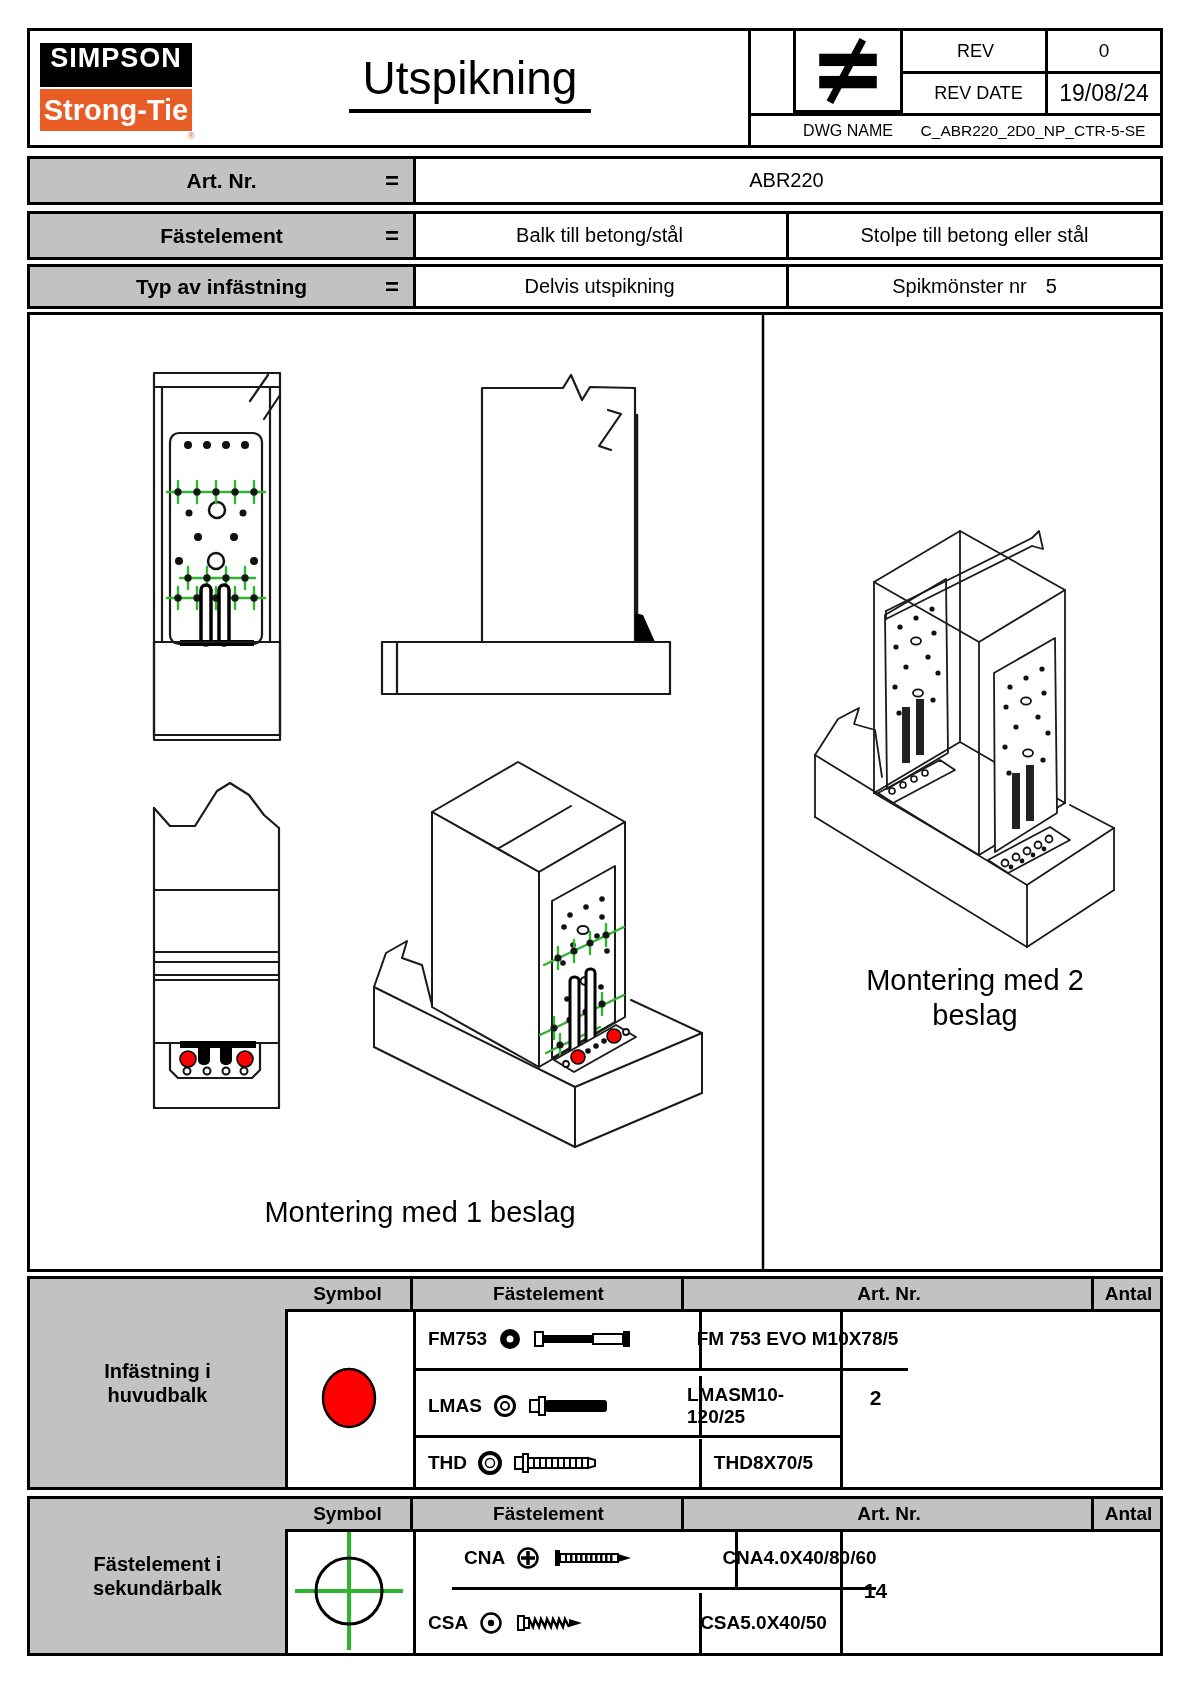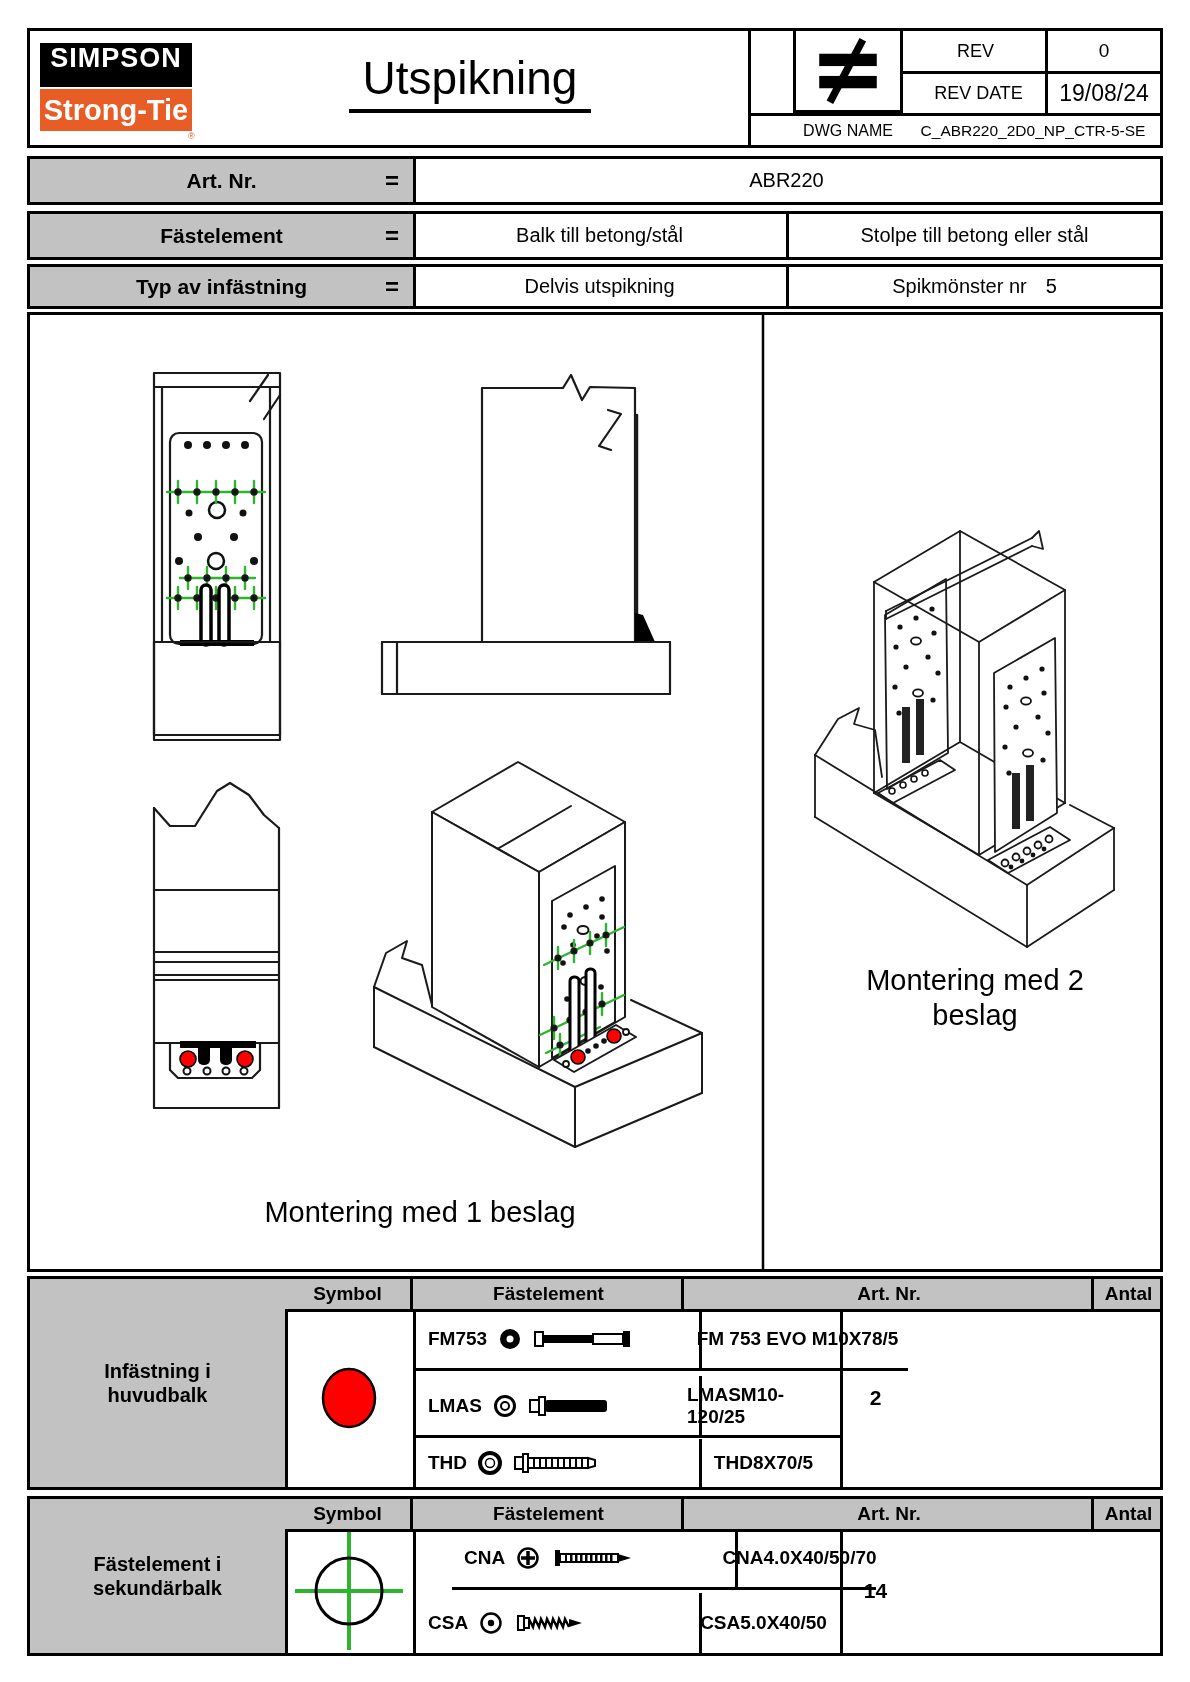--- a/index.html
+++ b/index.html
@@ -514,21 +514,21 @@
               <rect x="39" y="12" width="2.5" height="8"></rect>
               <rect x="44" y="12" width="2.5" height="8"></rect>
               <rect x="49" y="12" width="2.5" height="8"></rect>
               <rect x="54" y="12" width="2.5" height="8"></rect>
               <rect x="59" y="12" width="2.5" height="8"></rect>
             </g>
           <polygon points="67,12 80,16 67,20" fill="#000"></polygon>
         </svg>
       </div>
       <div class="art-cell">
-          <span>CNA4.0X40/50/70</span>
+          <span>CNA4.0X40/80/60</span>
         </div>
     </div>
     <div class="abs" style="left:386px;width:424px;top:94px;bottom:0;">
       <div class="fast-cell">
         <span class="fast-code">CSA</span>
         <svg width="28" height="32">
           <circle cx="14" cy="16" r="9.5" fill="#fff" stroke="#000" stroke-width="2.5"></circle>
           <circle cx="14" cy="16" r="3.2" fill="#000"></circle>
         </svg>
         <svg width="108" height="32">

